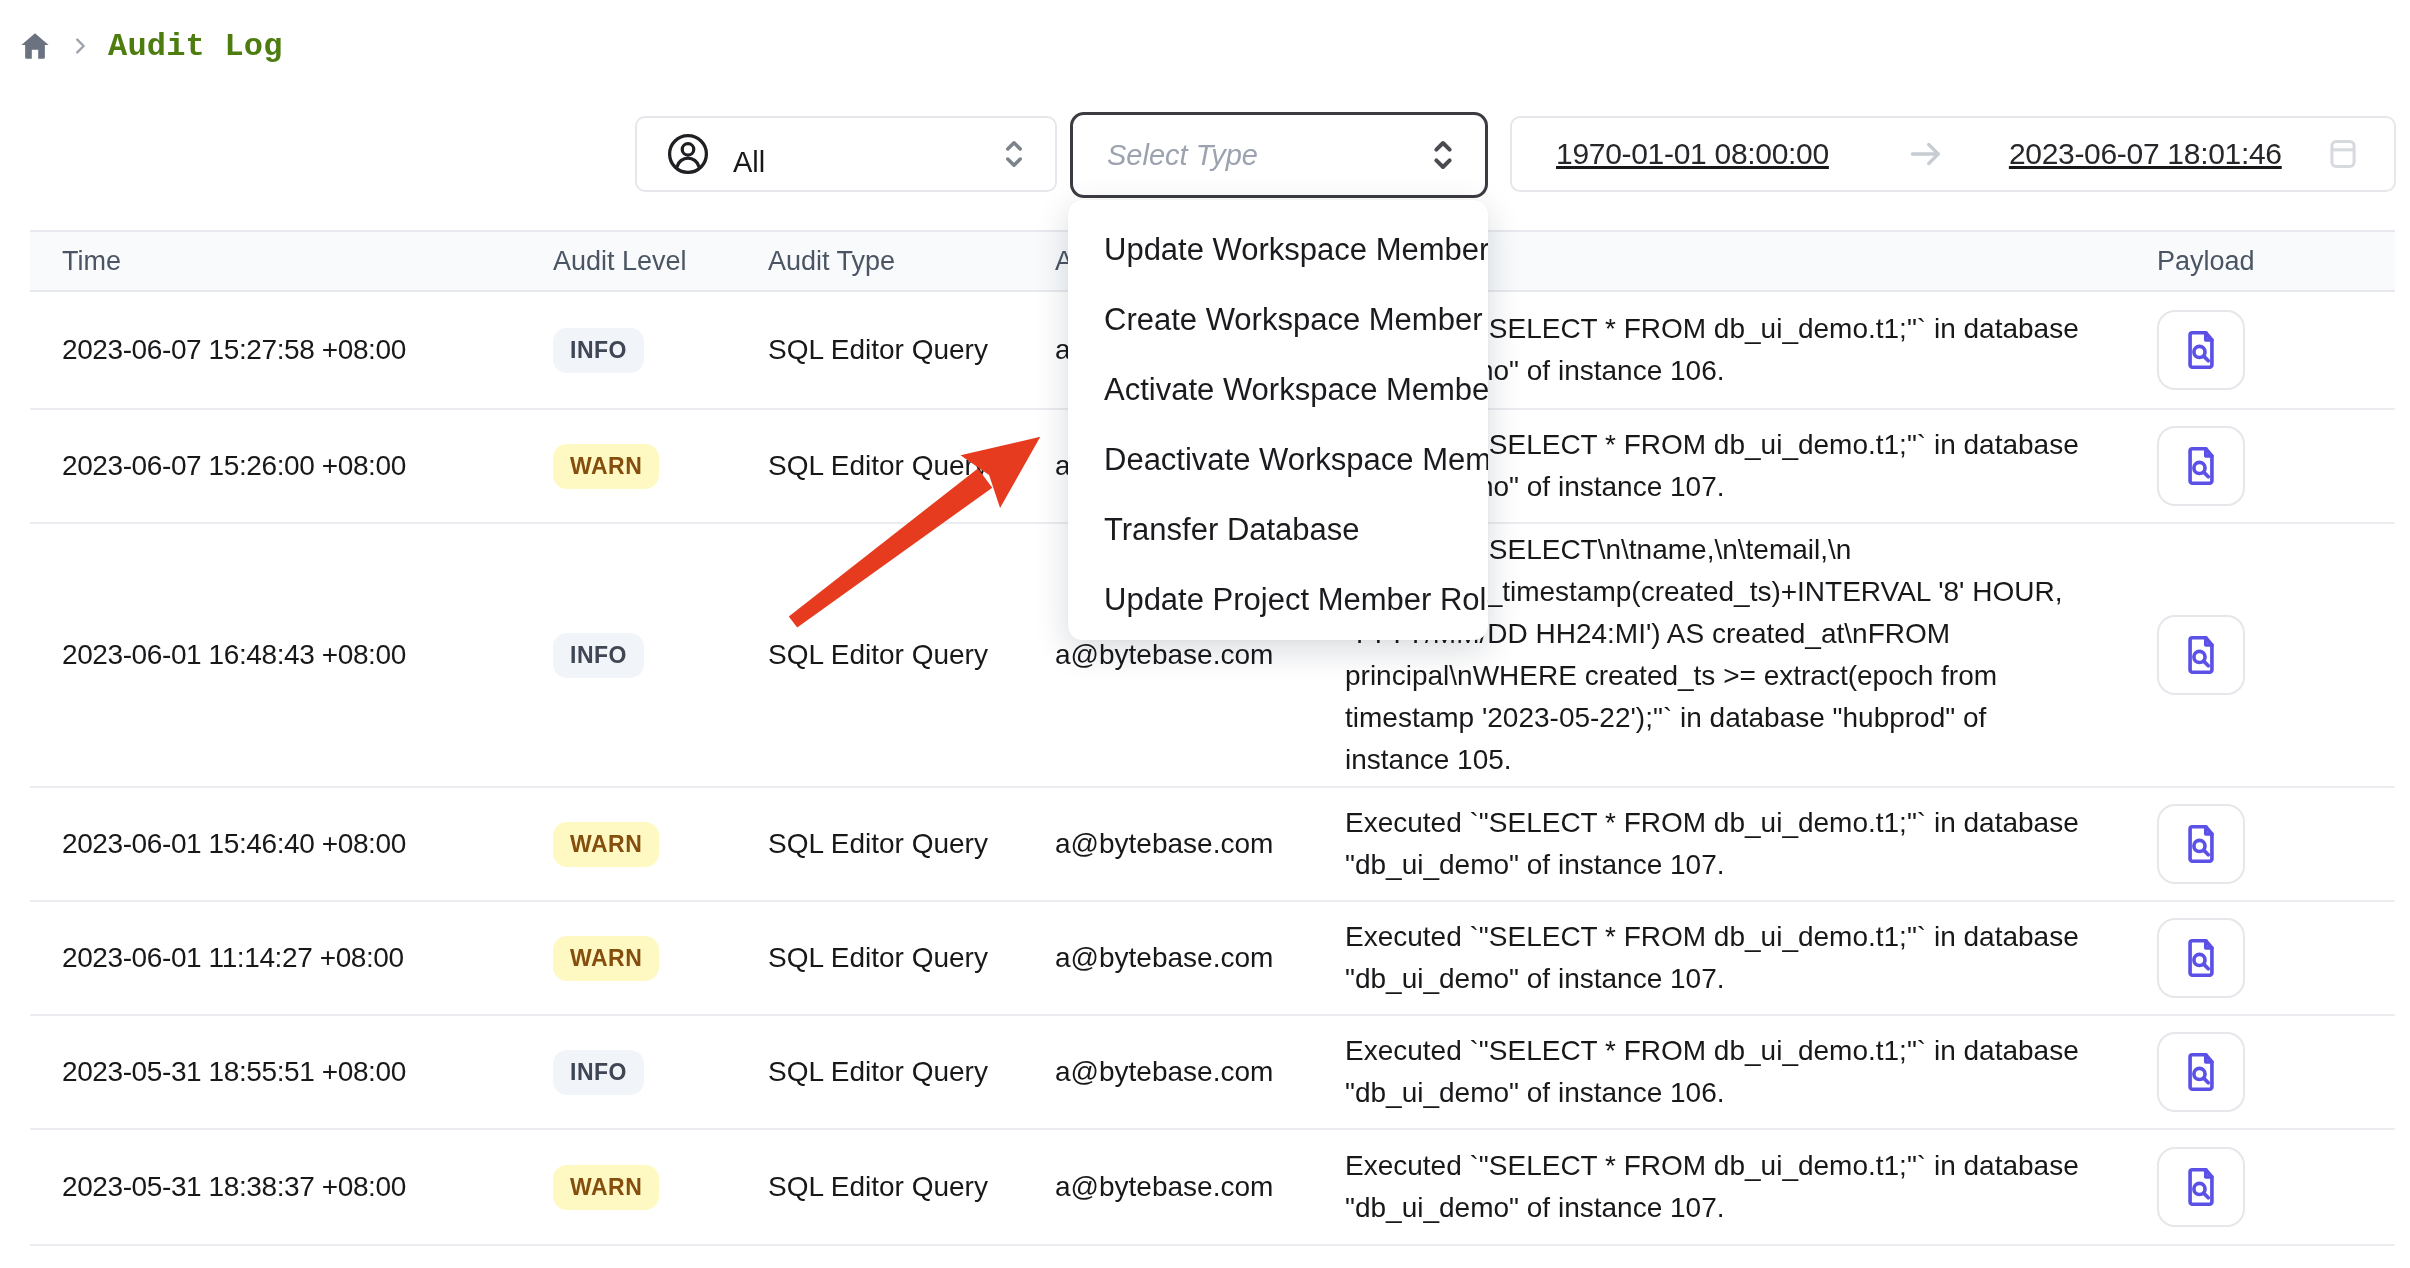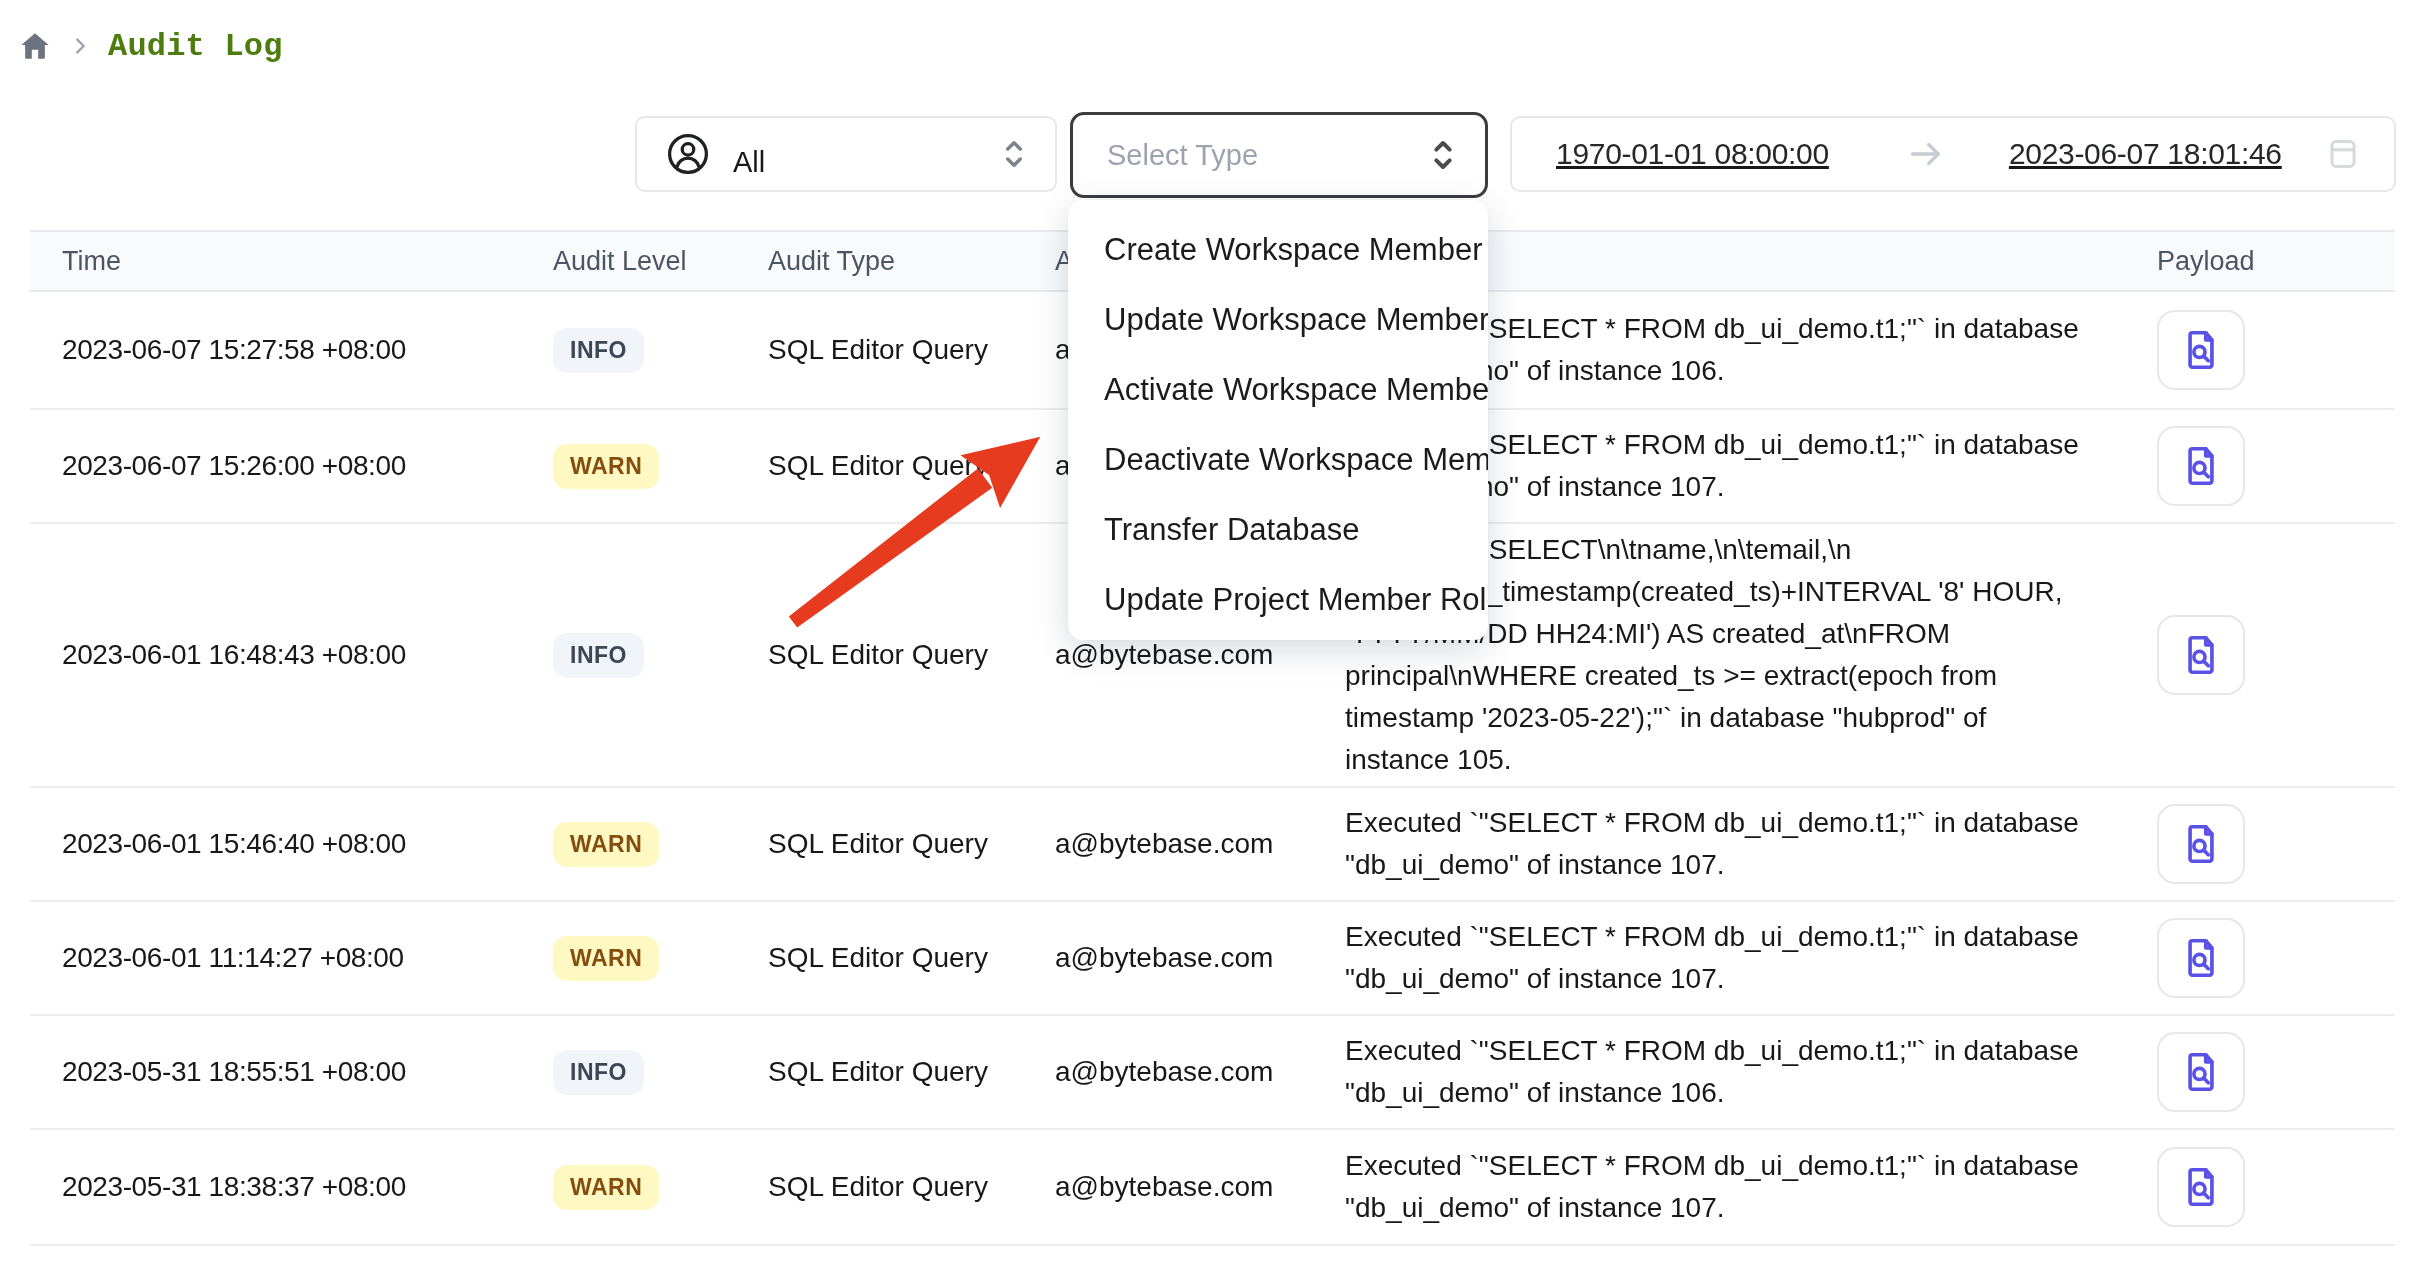--- a/index.html
+++ b/index.html
@@ -20,21 +20,21 @@
     position:absolute; display:flex; align-items:center; background:#fff;
     border:2px solid #e5e7eb; border-radius:10px; cursor:pointer;
   }
   .actor-select { left:635px; top:116px; width:422px; height:76px; padding:0 26px 0 28px; gap:22px; }
   .actor-select .val { font-size:29px; color:#18181b;margin-top:16px; }
   .type-select {
     position:absolute; left:1070px; top:112px; width:418px; height:86px;
     display:flex; align-items:center; background:#fff; padding:0 26px 0 34px;
     border:3px solid #3b3b42; border-radius:14px; cursor:pointer;
   }
-  .type-select .placeholder { font-size:29px; color:#9ca3af; }
+  .type-select .placeholder { font-size:29px; color:#9ca3af;font-style:italic; }
   .spacer { flex:1; }
   .date-range {
     position:absolute; left:1510px; top:116px; width:886px; height:76px;
     display:flex; align-items:center; background:#fff; padding:0 34px 0 44px;
     border:2px solid #e5e7eb; border-radius:10px; cursor:pointer;text-decoration:underline;
   }
   .date-range .dt { font-size:30px; color:#26272b; letter-spacing:-0.3px; }
   .date-range .sep { margin:0 64px 0 78px; display:flex; align-items:center; }
 
   
@@ -319,21 +319,21 @@
   <div class="arrow-layer">
     <svg width="2410" height="1268" viewBox="0 0 2410 1268">
       <g transform="translate(793,622) rotate(-36.84)">
         <polygon fill="#e63b1f" points="0,-7 240,-12 240,12 0,7"></polygon>
         <polygon fill="#e63b1f" points="234,-33 309,0 234,33 245,0"></polygon>
       </g>
     </svg>
   </div>
 
   <div class="menu">
+    <div class="menu-item">Update Workspace Member</div>
     <div class="menu-item">Create Workspace Member</div>
-    <div class="menu-item">Update Workspace Member</div>
     <div class="menu-item">Activate Workspace Member</div>
     <div class="menu-item">Deactivate Workspace Member</div>
     <div class="menu-item">Transfer Database</div>
     <div class="menu-item">Update Project Member Role</div>
   </div>
 
 </div>
 
 </body></html>

